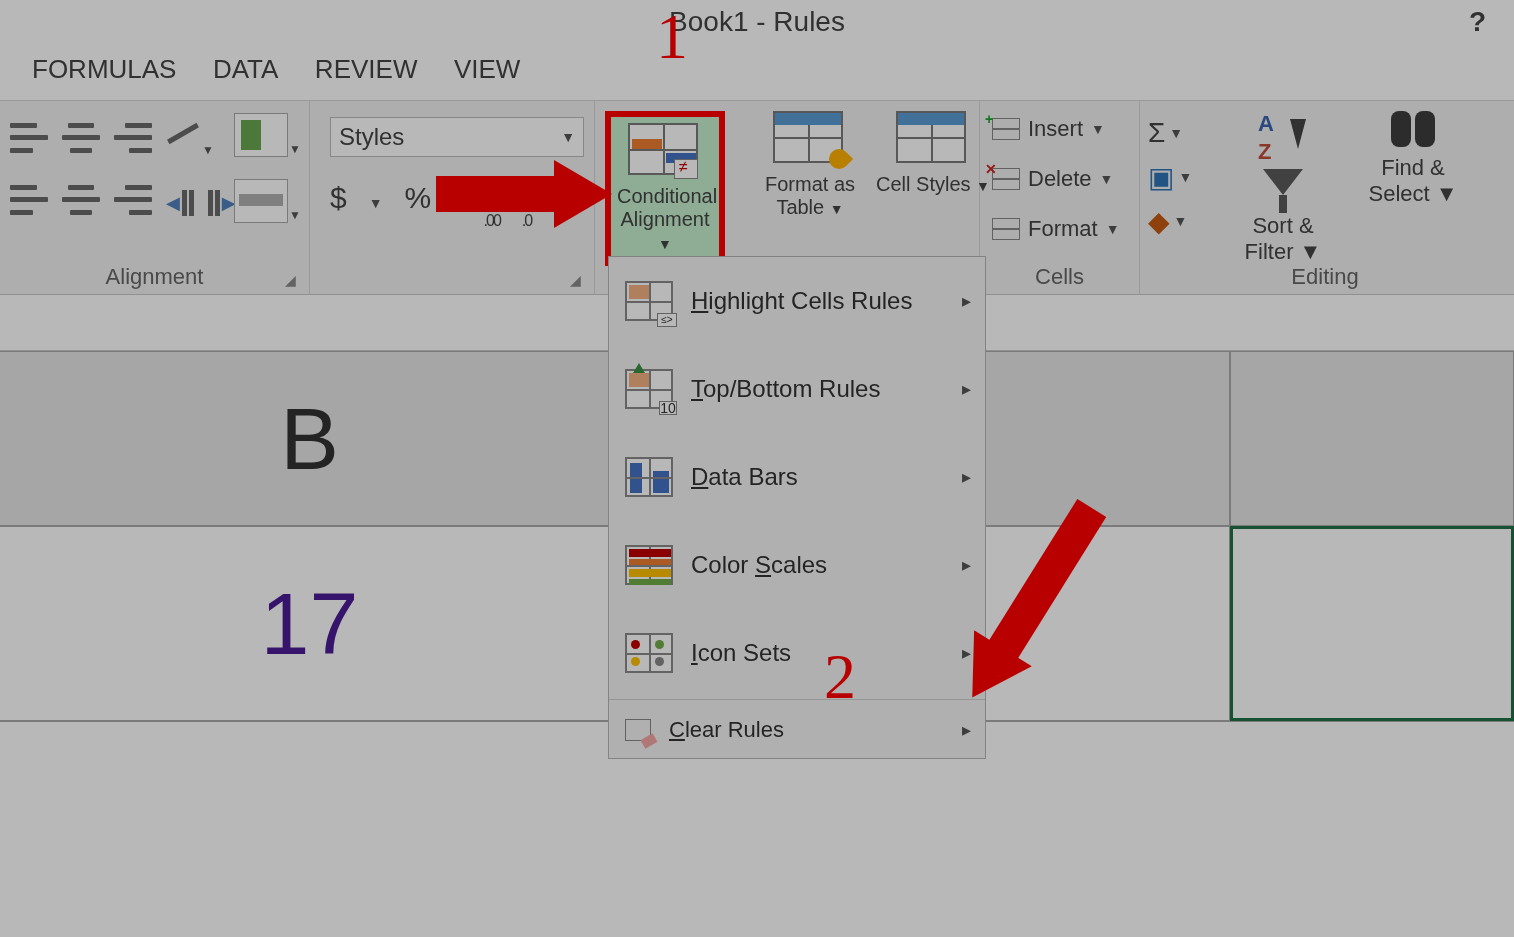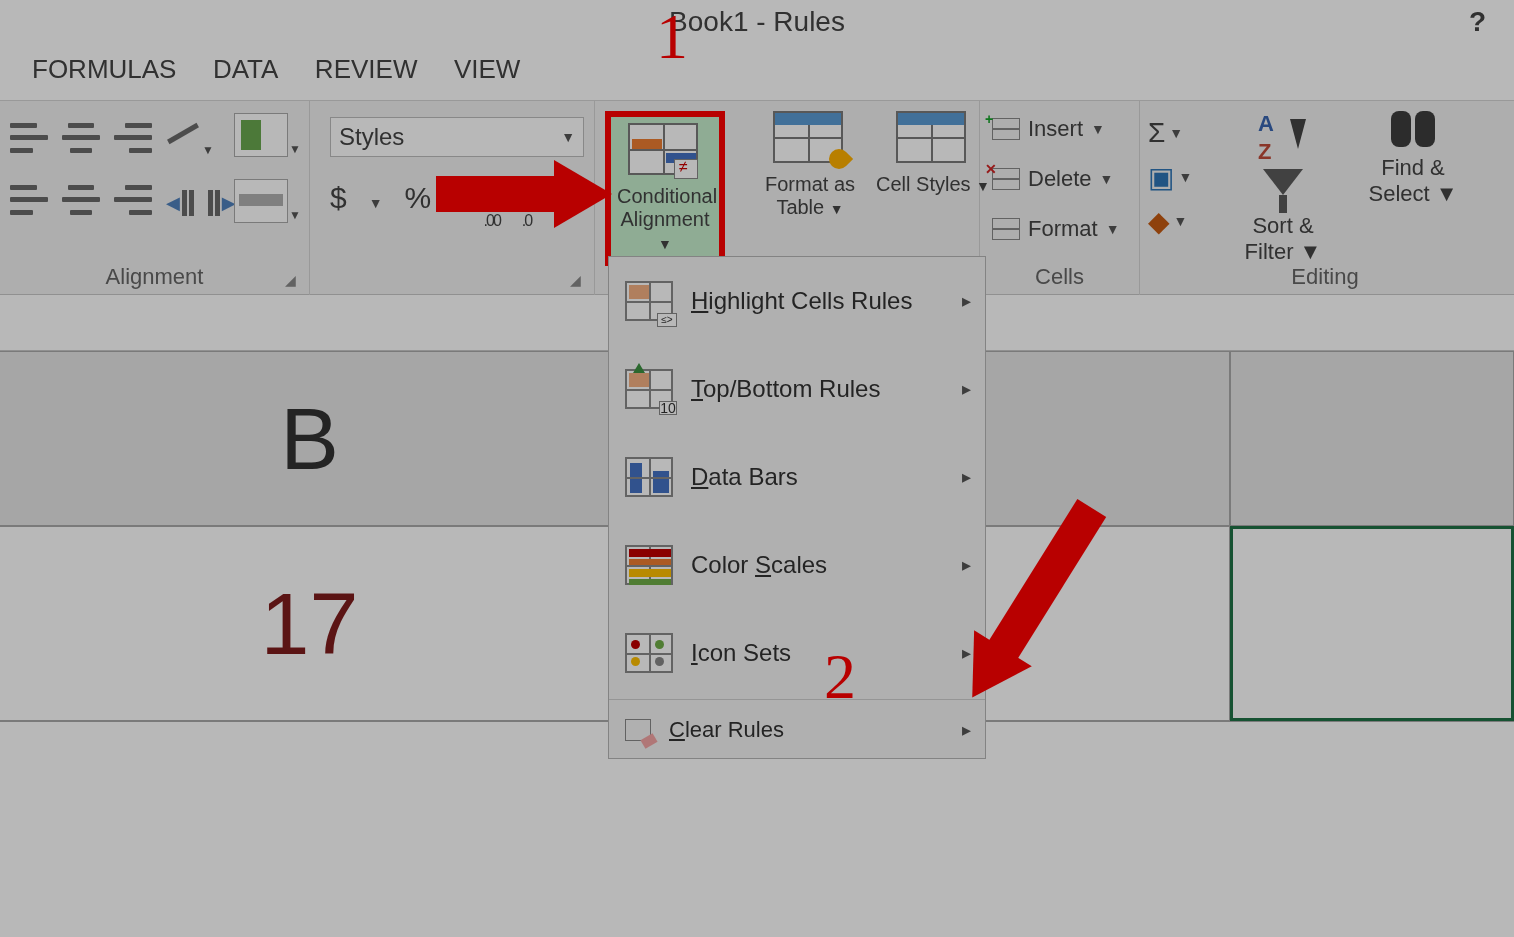--- a/index.html
+++ b/index.html
@@ -101,21 +101,21 @@
 
   
   .fbar{position:absolute;left:0;top:295px;width:100%;height:56px;background:#fff;border-bottom:1px solid #c8c8c8;}
 
   
   .sheet{position:absolute;left:0;top:351px;width:100%;height:586px;background:#fff;}
   .colhdr{position:absolute;top:0;height:175px;background:#e6e6e6;border:1px solid #aaa;display:flex;align-items:center;justify-content:center;font-size:88px;color:#333;}
   .colA{left:0;width:620px;border-left:none;}
   .colB{left:620px;width:610px;}
   .colC{left:1230px;width:284px;}
-  .cell{position:absolute;top:175px;height:195px;border:1px solid #aaa;display:flex;align-items:center;justify-content:center;font-size:88px;color:#7f1d1d;background:#fff;}
+  .cell{position:absolute;top:175px;height:195px;border:1px solid #aaa;display:flex;align-items:center;justify-content:center;font-size:88px;color:#4c1d95;background:#fff;}
   .cA{left:0;width:620px;border-left:none;}
   .cB{left:620px;width:610px;}
   .cC{left:1230px;width:284px;border:3px solid #1f7246;}
   .row2{position:absolute;top:370px;left:0;width:100%;height:195px;border-top:1px solid #aaa;}
 
   
   .menu{position:absolute;left:608px;top:256px;width:378px;background:#f4f4f4;border:1px solid #b6b6b6;z-index:300;}
   .mitem{display:flex;align-items:center;gap:18px;height:88px;padding:0 16px;font-size:24px;color:#333;position:relative;}
   .mitem.small{height:56px;font-size:22px;}
   .mitem .arrow{position:absolute;right:14px;font-size:18px;color:#555;}

